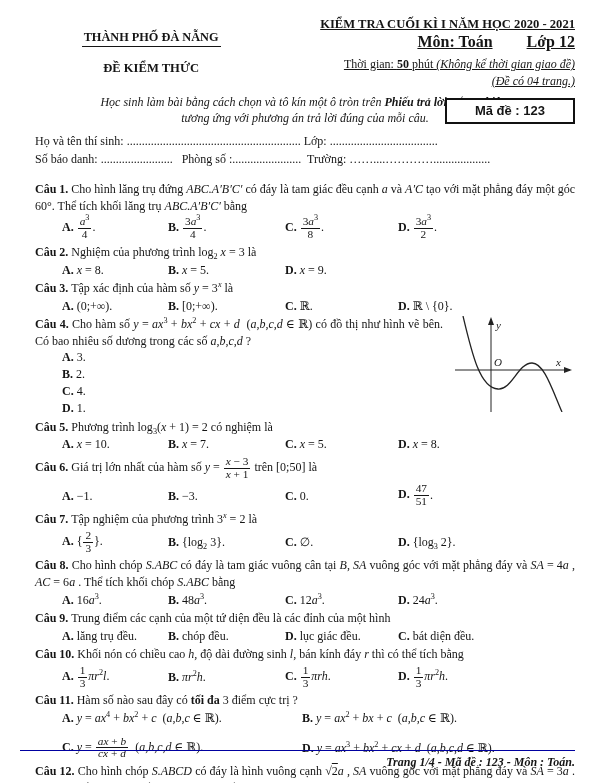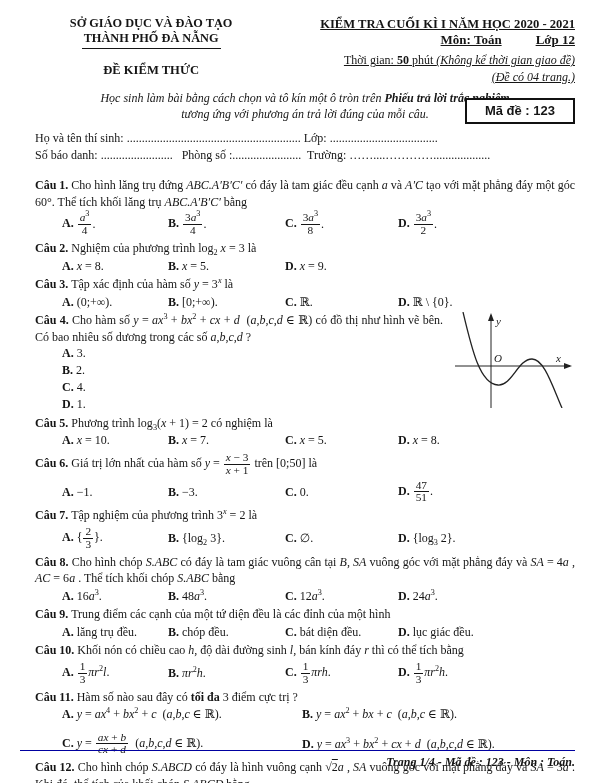--- a/index.html
+++ b/index.html
@@ -8,32 +8,32 @@
     box-sizing:border-box;padding:16px 28px 0 35px;
     font-family:"Liberation Serif","DejaVu Serif",serif;
     font-size:12px;line-height:1.38;color:#151515;
   }
   b{font-weight:bold;}
   .header{display:flex;}
   .h-left{width:43%;text-align:center;}
   .h-right{width:57%;text-align:right;text-decoration:underline;}
   .dept{font-weight:bold;font-size:12.3px;line-height:1.25;}
   .city-wrap{line-height:1.25;}
-  .city{font-weight:bold;font-size:12.3px;display:inline-block;border-bottom:1.2px solid #151515;padding:0 2px 1px 2px;}
+  .city{font-weight:bold;font-size:12.3px;display:inline-block;border-bottom:1.2px solid #151515;padding:0 2px 1px 2px;margin-top:14px;}
   .exam-type{font-weight:bold;font-size:12.6px;margin-top:13px;}
   .title{font-weight:bold;font-size:12.6px;line-height:1.3;}
-  .subject-row{font-weight:bold;font-size:13px;line-height:1.3;}
+  .subject-row{font-weight:bold;font-size:16px;line-height:1.3;}
   .subject-row .gap{display:inline-block;width:34px;}
   .time-row{margin-top:3px;}
   .pages-note{font-style:italic;}
   .instr{ text-align:center;font-style:italic;margin-top:6px;line-height:1.3;}
   .fields{margin-top:7px;line-height:1.45;}
   .code-box{
     position:absolute;top:98px;right:28px;border:2px solid #111;
-    padding:2px 18px;font-family:"Liberation Sans","DejaVu Sans",sans-serif;
+    padding:2px 28px;font-family:"Liberation Sans","DejaVu Sans",sans-serif;
     font-weight:bold;font-size:13px;background:#fff;
   }
   .questions{margin-top:13px;}
   .q{margin-bottom:2px;}
   .q::after{content:"";display:block;clear:both;}
   .qt{text-align:justify;}
   .opts{padding-left:27px;}
   .g4{display:grid;grid-template-columns:106px 117px 113px 1fr;align-items:center;}
   .g2{display:grid;grid-template-columns:240px 1fr;align-items:center;row-gap:7px;}
   .stack .opt{display:block;line-height:1.32;}
@@ -51,21 +51,20 @@
   .footer-rule{border-top:1.6px solid #0000a0;}
   .footer-text{text-align:right;font-weight:bold;font-style:italic;margin-top:3px;font-size:12px;}
 </style>
 </head>
 <body>
 
 <div class="page">
 
   <div class="header">
     <div class="h-left">
-      <div class="dept">SỞ GIÁO DỤC VÀ ĐÀO TẠO</div>
       <div class="city-wrap"><span class="city">THÀNH PHỐ ĐÀ NẴNG</span></div>
       <div class="exam-type">ĐỀ KIỂM THỨC</div>
     </div>
     <div class="h-right">
       <div class="title">KIỂM TRA CUỐI KÌ I NĂM HỌC 2020 - 2021</div>
       <div class="subject-row">
         <span>Môn: Toán</span><span class="gap"></span><span>Lớp 12</span>
       </div>
       <div class="time-row">Thời gian: <b>50</b> phút <i>(Không kể thời gian giao đề)</i></div>
       <div class="pages-note">(Đề có 04 trang.)</div>
@@ -166,22 +165,22 @@
           <div class="opt"><b class="ok">B.</b> <span>48<i>a</i><sup>3</sup>.</span></div>
           <div class="opt"><b class="ok">C.</b> <span>12<i>a</i><sup>3</sup>.</span></div>
           <div class="opt"><b class="ok">D.</b> <span>24<i>a</i><sup>3</sup>.</span></div>
         </div>
       </div>
       <div class="q">
         <div class="qt"><b class="ql">Câu 9.</b> <span>Trung điểm các cạnh của một tứ diện đều là các đỉnh của một hình</span></div>
         <div class="opts g4">
           <div class="opt"><b class="ok">A.</b> <span>lăng trụ đều.</span></div>
           <div class="opt"><b class="ok">B.</b> <span>chóp đều.</span></div>
+          <div class="opt"><b class="ok">D.</b> <span>lục giác đều.</span></div>
           <div class="opt"><b class="ok">C.</b> <span>bát diện đều.</span></div>
-          <div class="opt"><b class="ok">D.</b> <span>lục giác đều.</span></div>
         </div>
       </div>
       <div class="q">
         <div class="qt"><b class="ql">Câu 10.</b> <span>Khối nón có chiều cao <i>h</i>, độ dài đường sinh <i>l</i>, bán kính đáy <i>r</i> thì có thể tích bằng</span></div>
         <div class="opts g4">
           <div class="opt"><b class="ok">A.</b> <span><span class="frac"><span class="fn">1</span><span class="fd">3</span></span><i>πr</i><sup>2</sup><i>l</i>.</span></div>
           <div class="opt"><b class="ok">B.</b> <span><i>πr</i><sup>2</sup><i>h</i>.</span></div>
           <div class="opt"><b class="ok">C.</b> <span><span class="frac"><span class="fn">1</span><span class="fd">3</span></span><i>πrh</i>.</span></div>
           <div class="opt"><b class="ok">D.</b> <span><span class="frac"><span class="fn">1</span><span class="fd">3</span></span><i>πr</i><sup>2</sup><i>h</i>.</span></div>
         </div>

